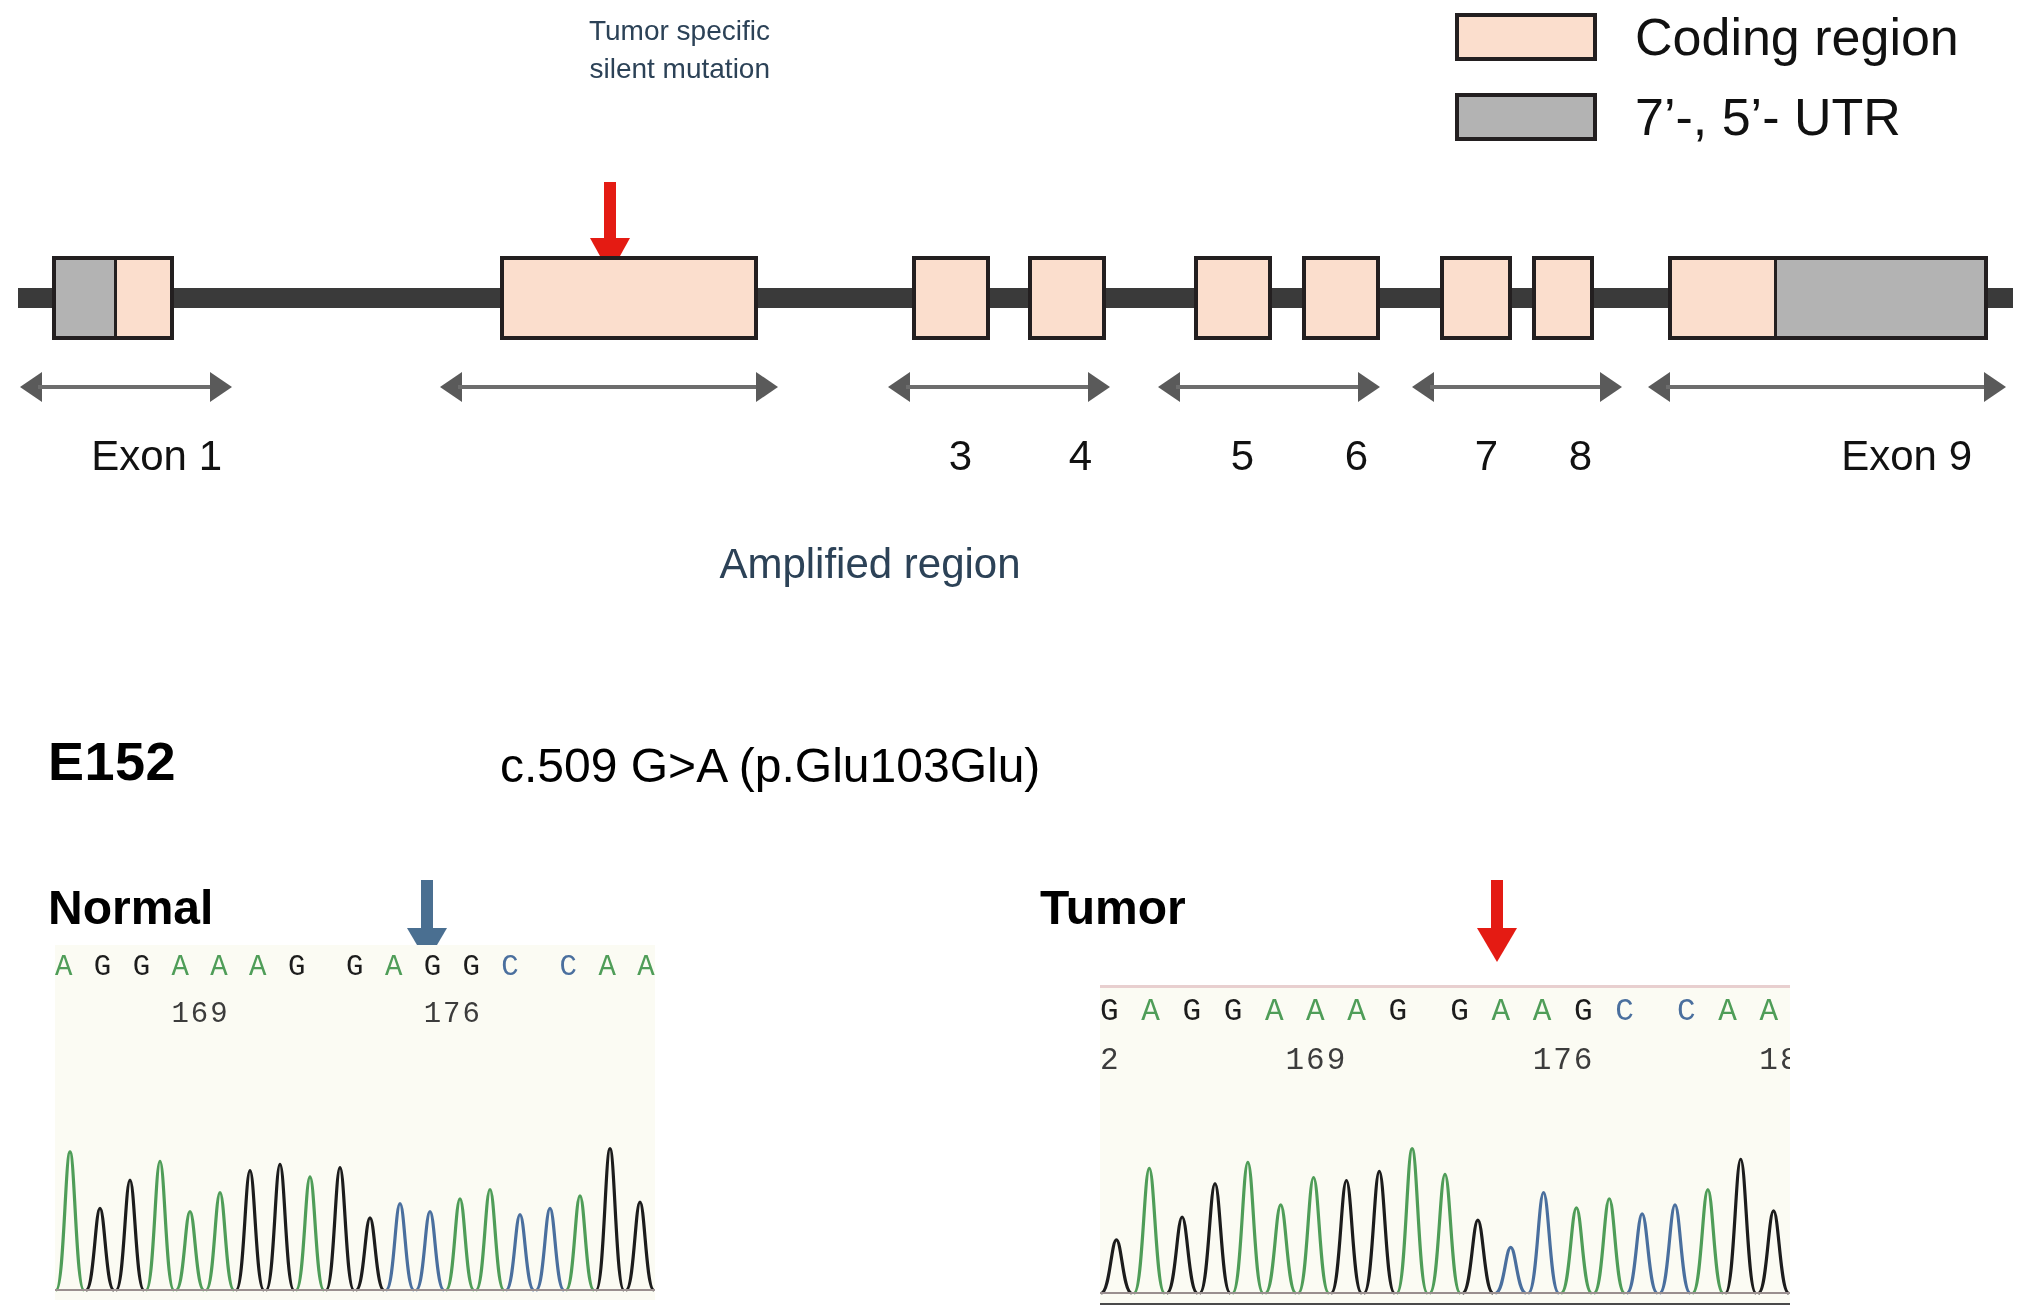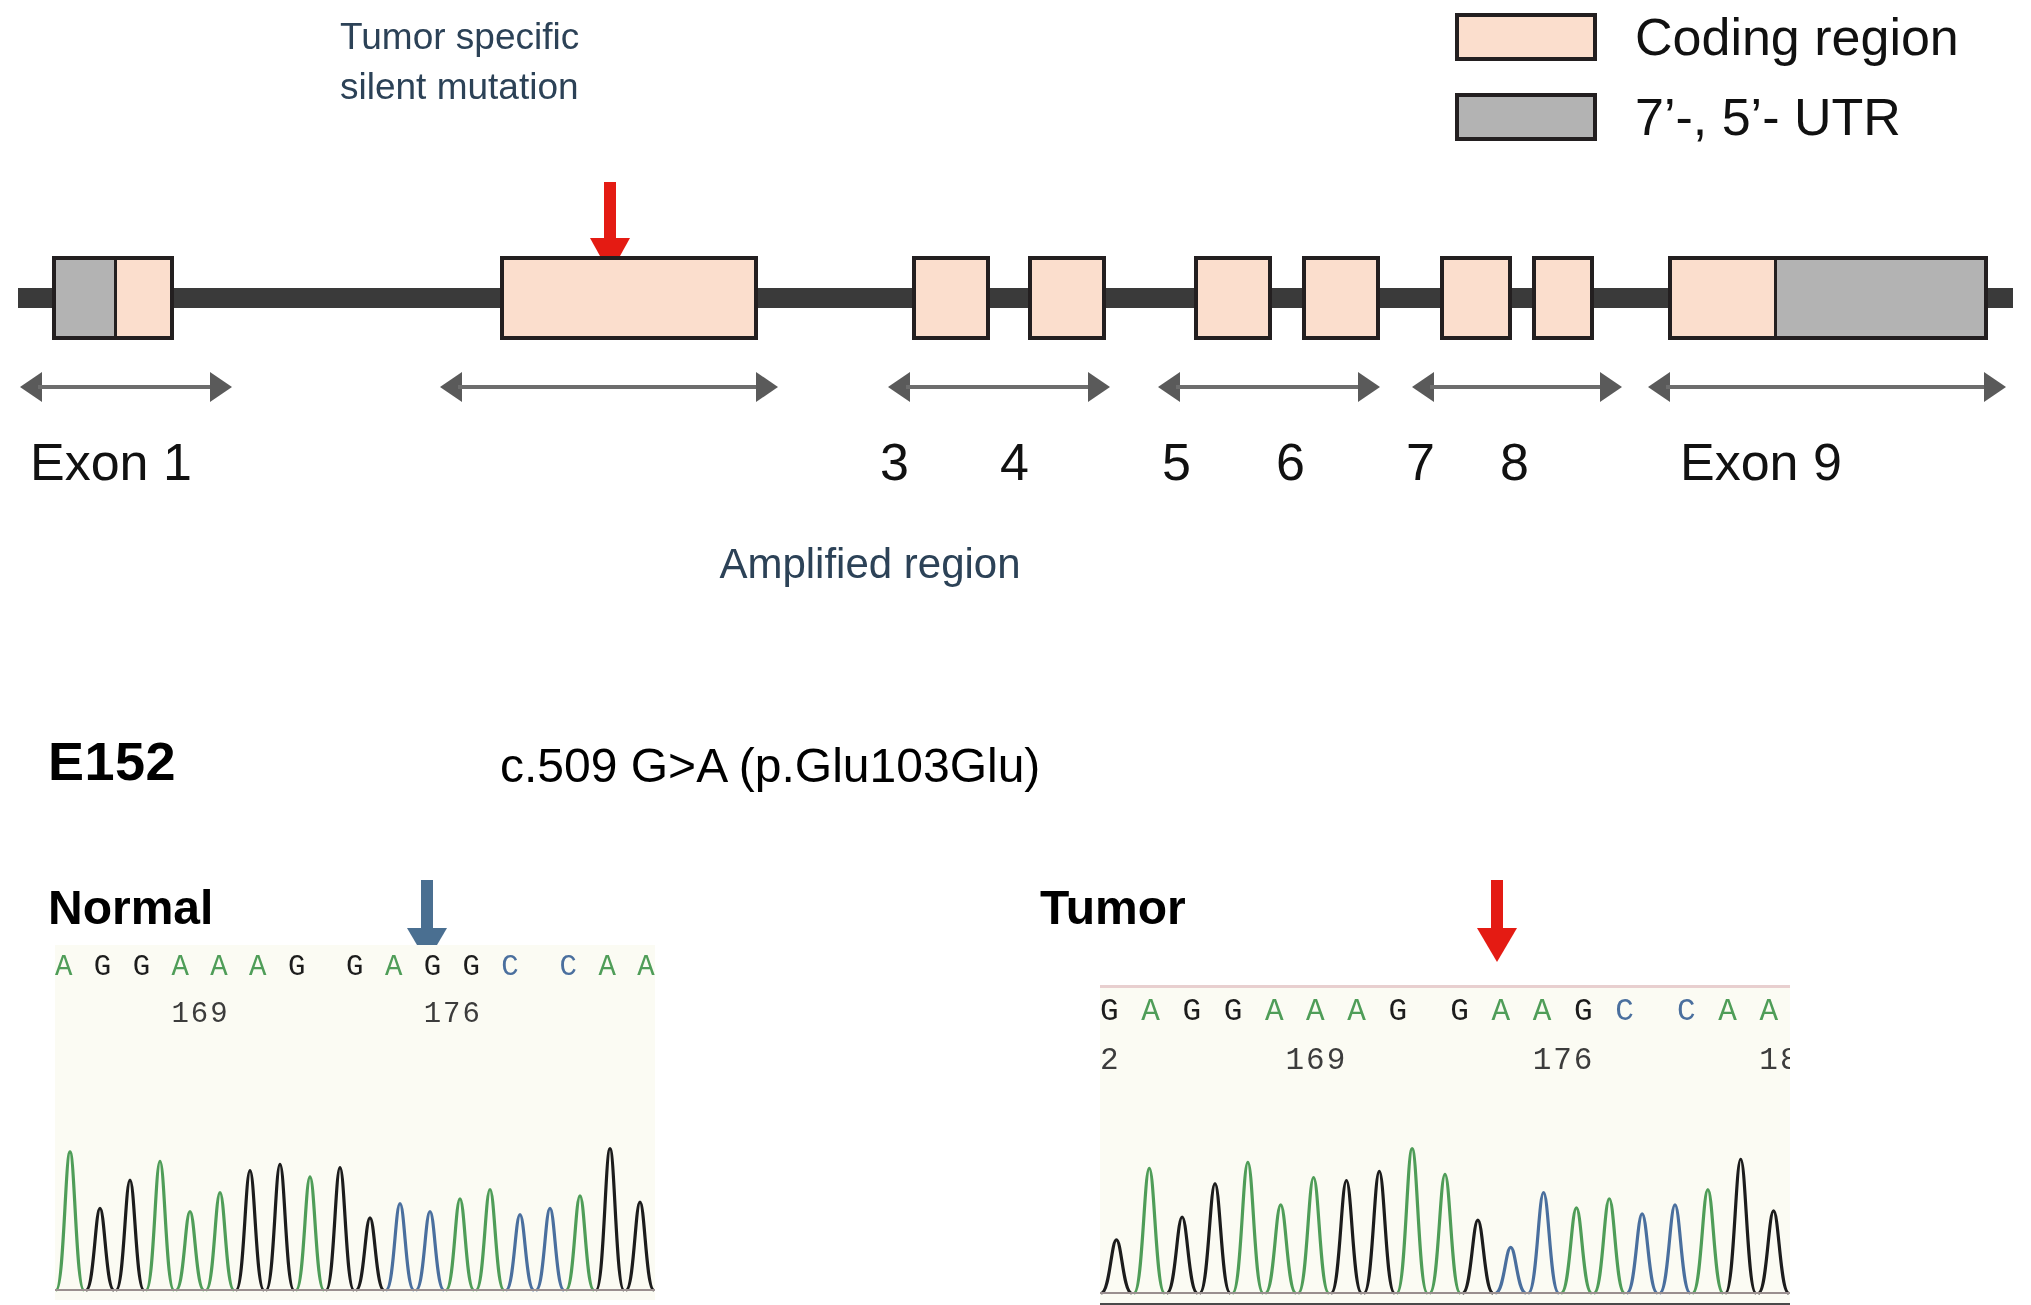--- a/index.html
+++ b/index.html
@@ -2,22 +2,22 @@
 <html><head>
 <meta charset="utf-8">
 <style>
   html,body{margin:0;padding:0;background:#fff;}
   body{width:2031px;height:1305px;position:relative;overflow:hidden;
        font-family:"Liberation Sans",sans-serif;color:#000;}
 
   .abs{position:absolute;}
 
   
-  #mutation-caption{left:340px;top:12px;width:430px;text-align:left;
-       font-size:37px;line-height:1.35;color:#2c4257;}
+  #mutation-caption{left:340px;top:12px;width:430px;text-align:right;
+       font-size:28px;line-height:1.35;color:#2c4257;}
 
   
   #legend{left:1455px;top:6px;}
   .legend-row{display:flex;align-items:center;height:62px;margin-bottom:18px;}
   .legend-swatch{width:142px;height:48px;border:4px solid #231f20;box-sizing:border-box;}
   .legend-label{margin-left:38px;font-size:52px;color:#111;white-space:nowrap;}
 
   
   #gene-axis{left:18px;top:288px;width:1995px;height:20px;background:#3a3a3a;}
 
@@ -29,21 +29,21 @@
 
   
   .span{position:absolute;height:30px;}
   .span .bar{position:absolute;left:18px;right:18px;top:13px;height:4px;background:#6d6d6d;}
   .span .head{position:absolute;top:0;width:0;height:0;
        border-top:15px solid transparent;border-bottom:15px solid transparent;}
   .span .head.left{left:0;border-right:22px solid #5a5a5a;}
   .span .head.right{right:0;border-left:22px solid #5a5a5a;}
 
   
-  .exon-label{position:absolute;top:432px;font-size:52px;color:#111;text-align:left;
+  .exon-label{position:absolute;top:432px;font-size:42px;color:#111;text-align:right;
        white-space:nowrap;}
 
   #amplified-caption{left:560px;top:540px;width:620px;text-align:center;
        font-size:42px;color:#2c4257;}
 
   
   .vert-arrow{position:absolute;}
   .vert-arrow .shaft{position:absolute;left:50%;transform:translateX(-50%);width:12px;}
   .vert-arrow .tip{position:absolute;left:50%;transform:translateX(-50%);
        width:0;height:0;border-left:20px solid transparent;border-right:20px solid transparent;}

